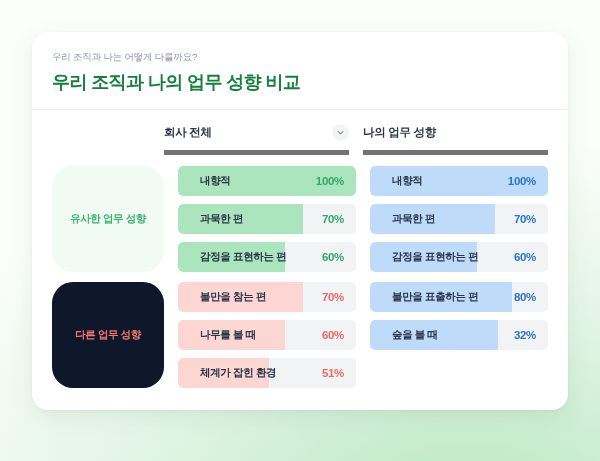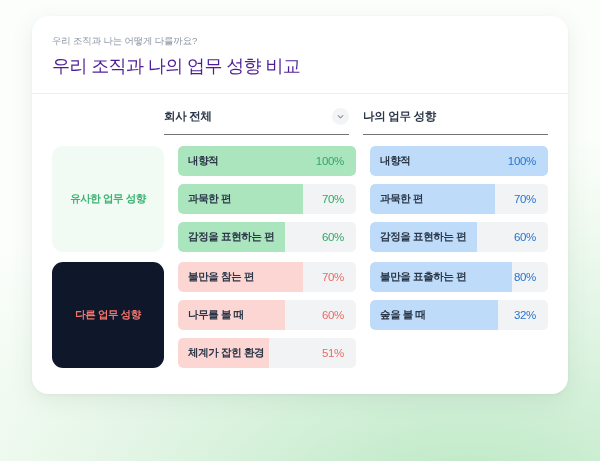--- a/index.html
+++ b/index.html
@@ -21,21 +21,21 @@
     position: absolute;
     inset: 0;
     background:
       radial-gradient(120% 95% at 78% 112%, #b7e7c0 0%, #cdeed3 24%, #e2f5e5 48%, #f1faf1 70%, #fbfefb 88%);
   }
 
   
   #card {
     position: absolute;
     left: 32px;
-    top: 16px;
+    top: 32px;
     width: 536px;
     height: 378px;
     background: #ffffff;
     border-radius: 16px;
     box-shadow: 0 6px 22px rgba(90, 120, 95, 0.10), 0 1px 3px rgba(80,110,85,0.06);
     overflow: hidden;
   }
 
   
   #card-header {
@@ -43,22 +43,22 @@
   }
   .eyebrow {
     font-size: 9.5px;
     color: #8b94a3;
     letter-spacing: -0.2px;
     line-height: 14px;
     font-weight: 500;
   }
   .page-title {
     font-size: 18px;
-    font-weight: 400;
-    color: #4c1d95;
+    font-weight: 700;
+    color: #15803d;
     letter-spacing: -0.6px;
     line-height: 26px;
     margin-top: 5px;
   }
 
   .header-divider {
     margin: 14px 0 0 0;
     height: 1px;
     background: #eceef1;
   }
@@ -69,21 +69,21 @@
     padding: 0 20px;
     margin-top: 14px;
   }
   .col-spacer { width: 112px; flex: 0 0 112px; }
   .col-gap { width: 14px; flex: 0 0 14px; }
 
   .col-head {
     flex: 1 1 0;
     min-width: 0;
     padding-bottom: 9px;
-    border-bottom: 1px solid #737373;
+    border-bottom: 5px solid #737373;
     display: flex;
     align-items: center;
     justify-content: space-between;
   }
   .col-head-label {
     font-size: 11.5px;
     font-weight: 700;
     color: #2b3648;
     letter-spacing: -0.3px;
   }
@@ -108,21 +108,21 @@
   .group {
     display: flex;
     align-items: stretch;
     margin-bottom: 10px;
   }
   .group:last-child { margin-bottom: 0; }
 
   .group-tag {
     width: 112px;
     flex: 0 0 112px;
-    border-radius: 11px;
+    border-radius: 21px;
     display: flex;
     align-items: center;
     justify-content: center;
     font-size: 10.5px;
     font-weight: 700;
     letter-spacing: -0.4px;
   }
   .group-tag.similar { background: #f1fbf3; color: #3cb371; }
   .group-tag.different { background: #0f172a; color: #f0766e; }
 
@@ -156,34 +156,34 @@
   }
   .bar-fill.full { border-radius: 5px; }
 
   .bar-fill.green { background: #abe5bd; }
   .bar-fill.blue  { background: #bedcfa; }
   .bar-fill.pink  { background: #fbd6d2; }
 
   .bar-label {
     position: relative;
     z-index: 2;
-    padding-left: 10px;
+    padding-left: 22px;
     font-size: 10.5px;
     font-weight: 600;
     letter-spacing: -0.35px;
     white-space: nowrap;
     overflow: hidden;
   }
   .bar-value {
     position: relative;
     z-index: 2;
     margin-left: auto;
     padding-right: 12px;
     font-size: 11.5px;
-    font-weight: 400;
+    font-weight: 700;
     letter-spacing: -0.3px;
   }
 
   .txt-green { color: #31a866; }
   .txt-blue  { color: #2874cf; }
   .txt-pink  { color: #ec6a62; }
   .lbl-dark  { color: #2b3648; }
 </style>
 </head>
 <body>

